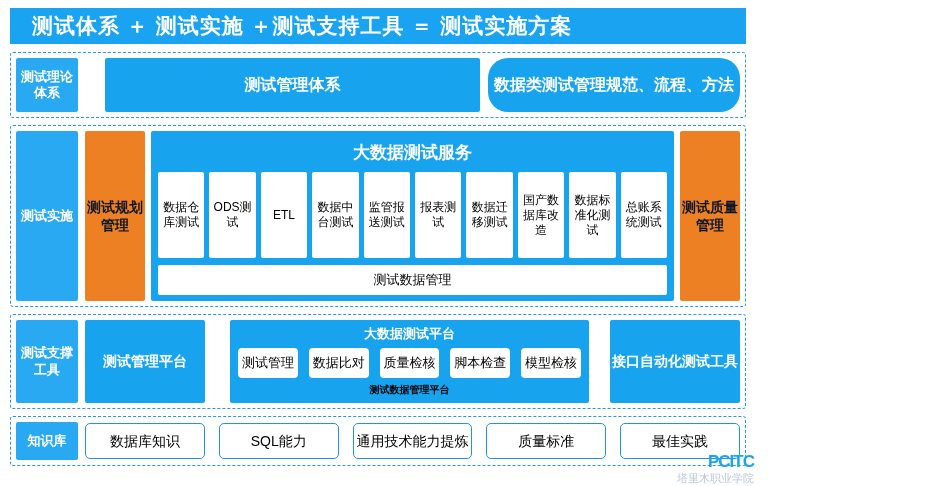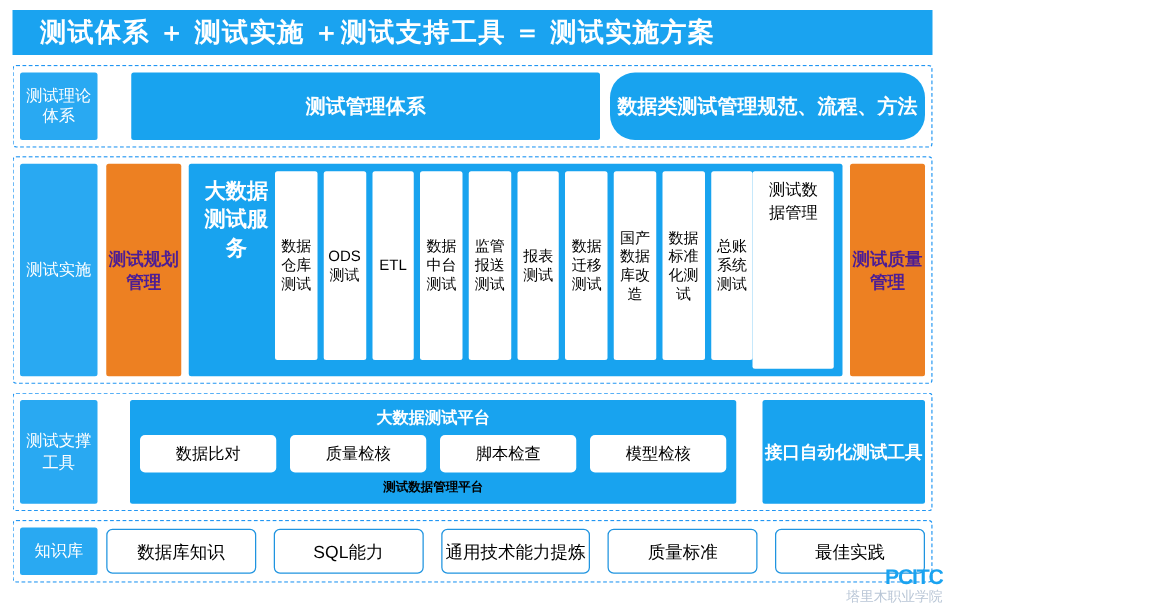--- a/index.html
+++ b/index.html
@@ -44,21 +44,21 @@
     box-sizing: border-box;
     margin-bottom: 7px;
     background: #ffffff;
   }
   .side-label {
     width: 62px;
     flex: 0 0 62px;
     background: #29a9f2;
     color: #fff;
     font-size: 13px;
-    font-weight: normal;
+    font-weight: bold;
     display: flex;
     align-items: center;
     justify-content: center;
     text-align: center;
     line-height: 1.25;
     border-radius: 2px;
     margin-right: 7px;
   }
   .band-body {
     flex: 1 1 auto;
@@ -80,37 +80,37 @@
     border-radius: 2px;
   }
   .r1-a { flex: 0 0 375px; }
   .r1-b { flex: 1 1 auto; border-radius: 20px; }
 
   
   .row2 { height: 182px; }
   .row2 .band-body { gap: 6px; }
   .orange-box {
     background: #ed8022;
-    color: #4c1d95;
+    color: #0f172a;
     font-size: 14px;
     font-weight: bold;
     display: flex;
     align-items: center;
     justify-content: center;
     text-align: center;
     line-height: 1.3;
     border-radius: 2px;
     flex: 0 0 60px;
   }
   .svc-panel {
     flex: 1 1 auto;
     background: #18a3ef;
     border-radius: 2px;
     display: flex;
-    flex-direction: row;
+    flex-direction: column;
     padding: 6px 7px;
     box-sizing: border-box;
     justify-content: flex-end;
   }
   .svc-title {
     color: #fff;
     font-size: 17px;
     font-weight: bold;
     text-align: center;
     margin: 4px 0 8px 0;
@@ -275,23 +275,25 @@
         </div>
         <div class="svc-footer">测试数据管理</div>
       </div>
       <div class="orange-box">测试质量管理</div>
     </div>
   </div>
 
   <div class="band row3">
     <div class="side-label">测试支撑工具</div>
     <div class="band-body">
+      <div class="tool-box">测试管理平台</div>
       <div class="plat-panel">
         <div class="plat-title">大数据测试平台</div>
         <div class="plat-cells">
+          <div class="pill">测试管理</div>
           <div class="pill">数据比对</div>
           <div class="pill">质量检核</div>
           <div class="pill">脚本检查</div>
           <div class="pill">模型检核</div>
         </div>
         <div class="plat-footer">测试数据管理平台</div>
       </div>
       <div class="tool-box tool-right">接口自动化测试工具</div>
     </div>
   </div>

